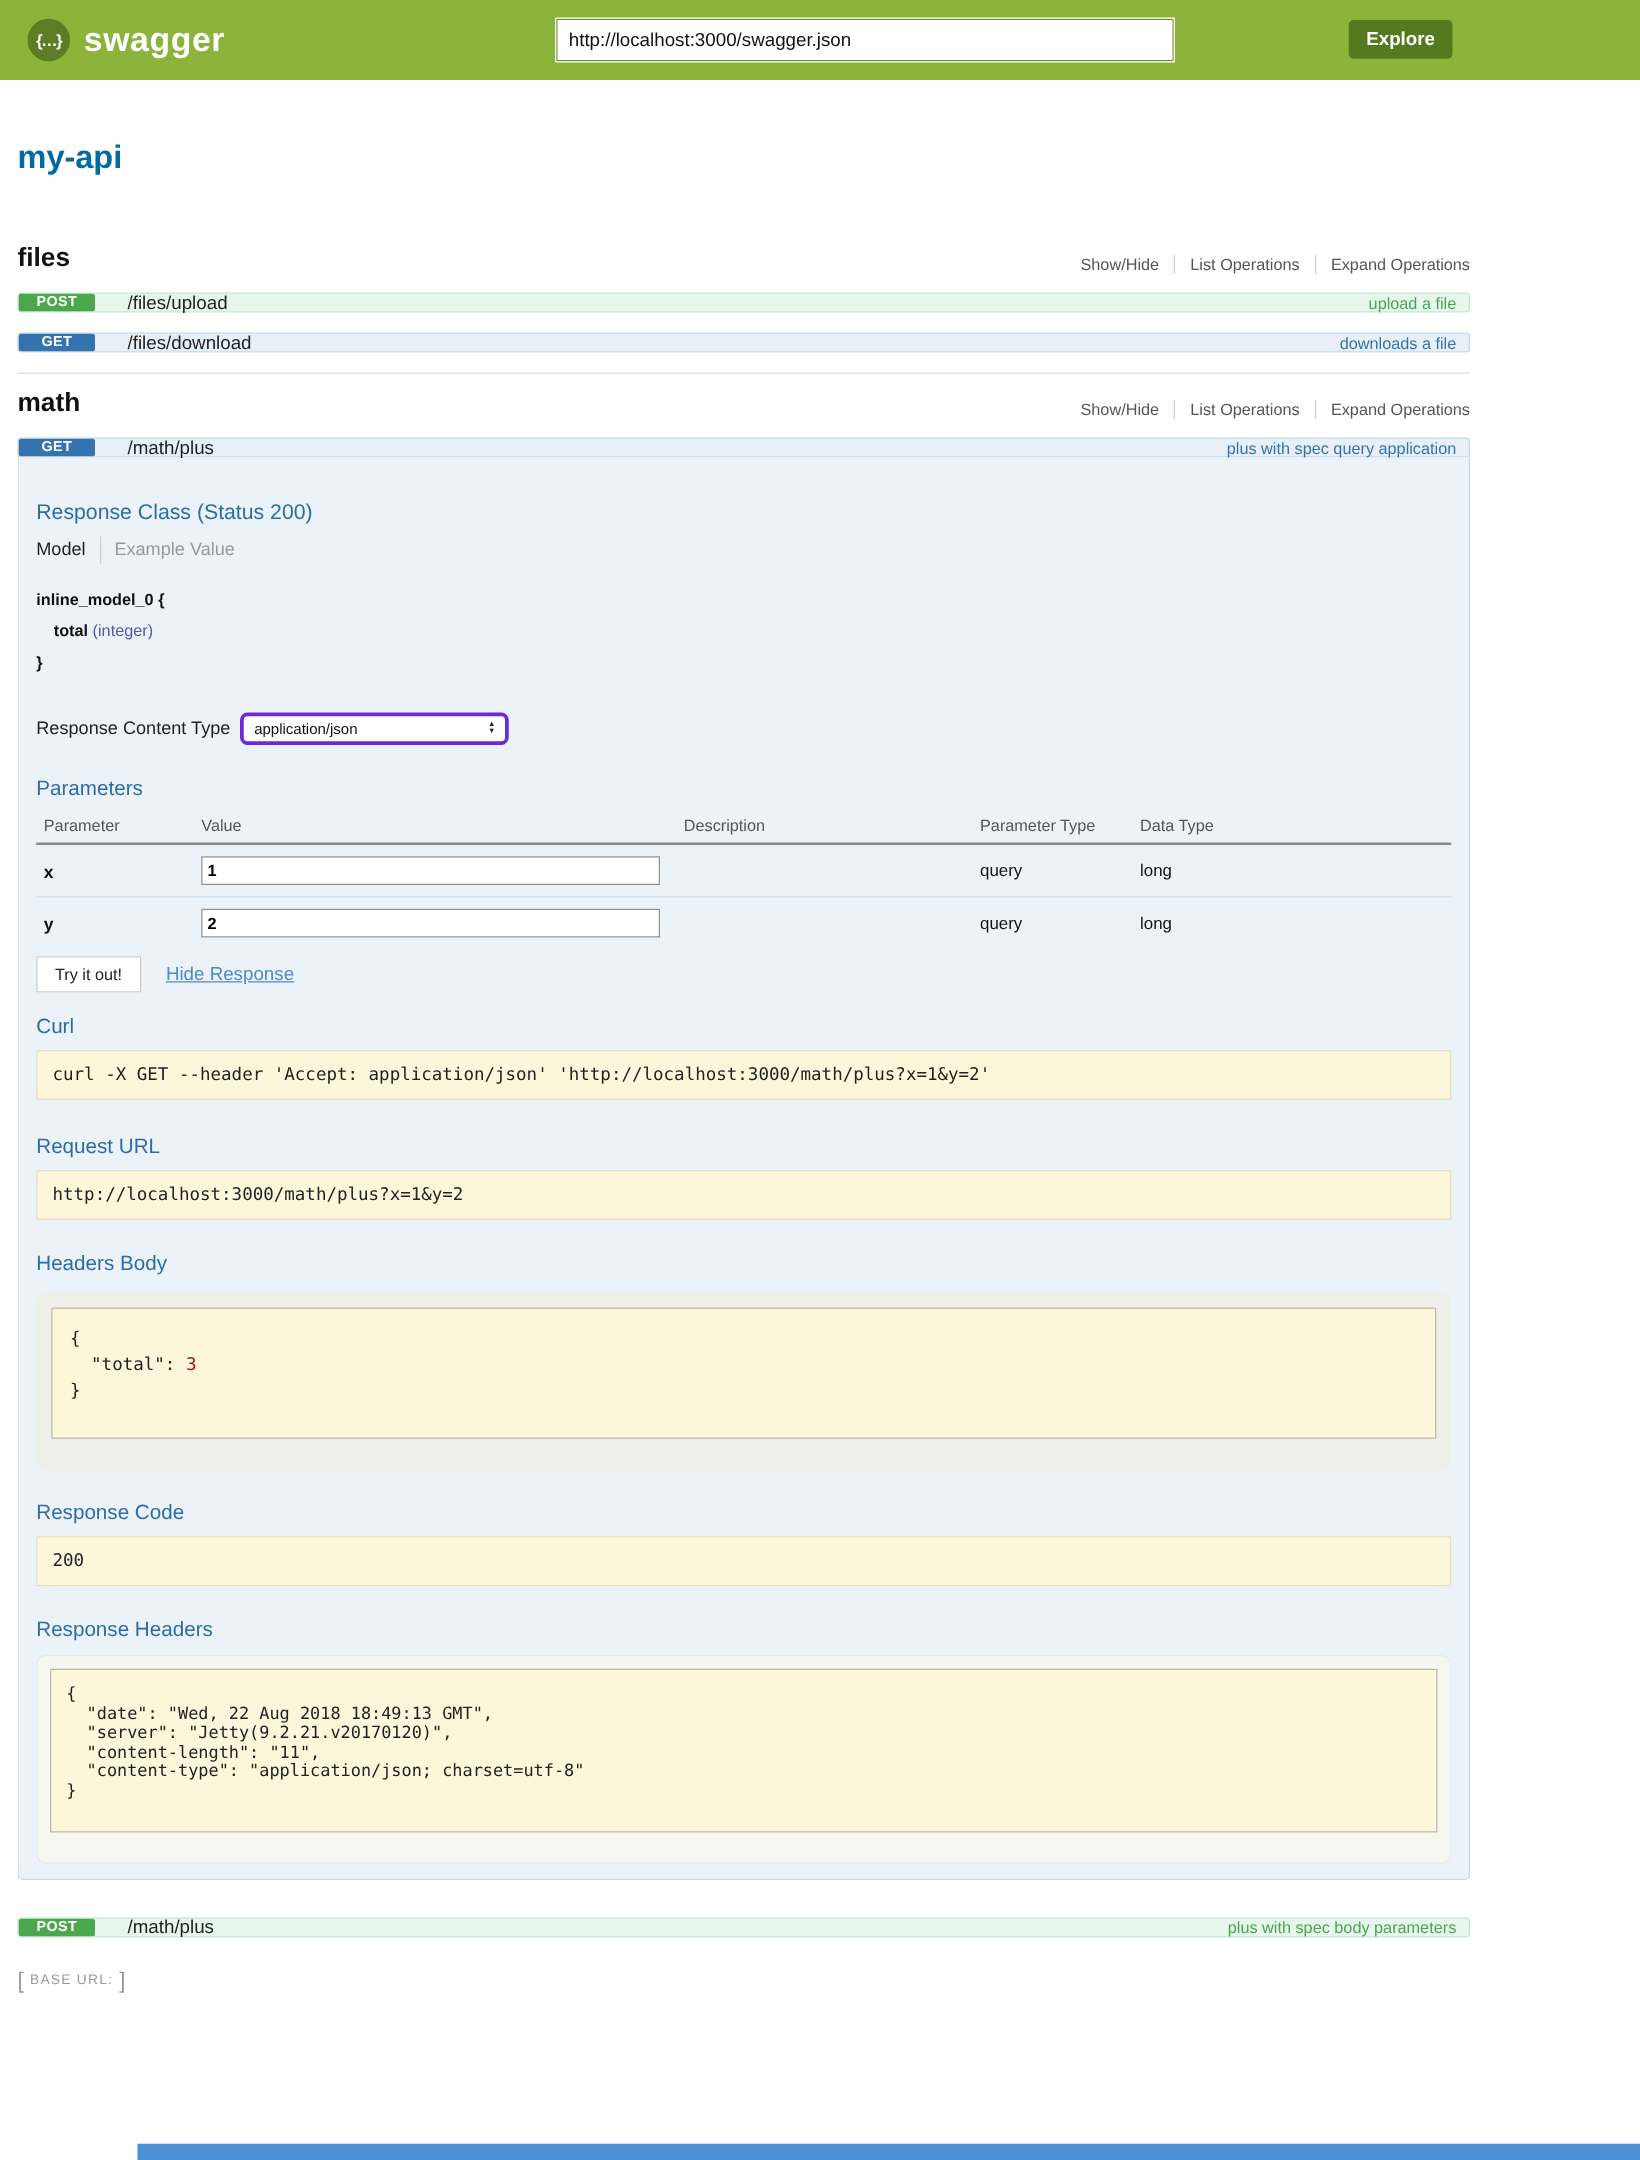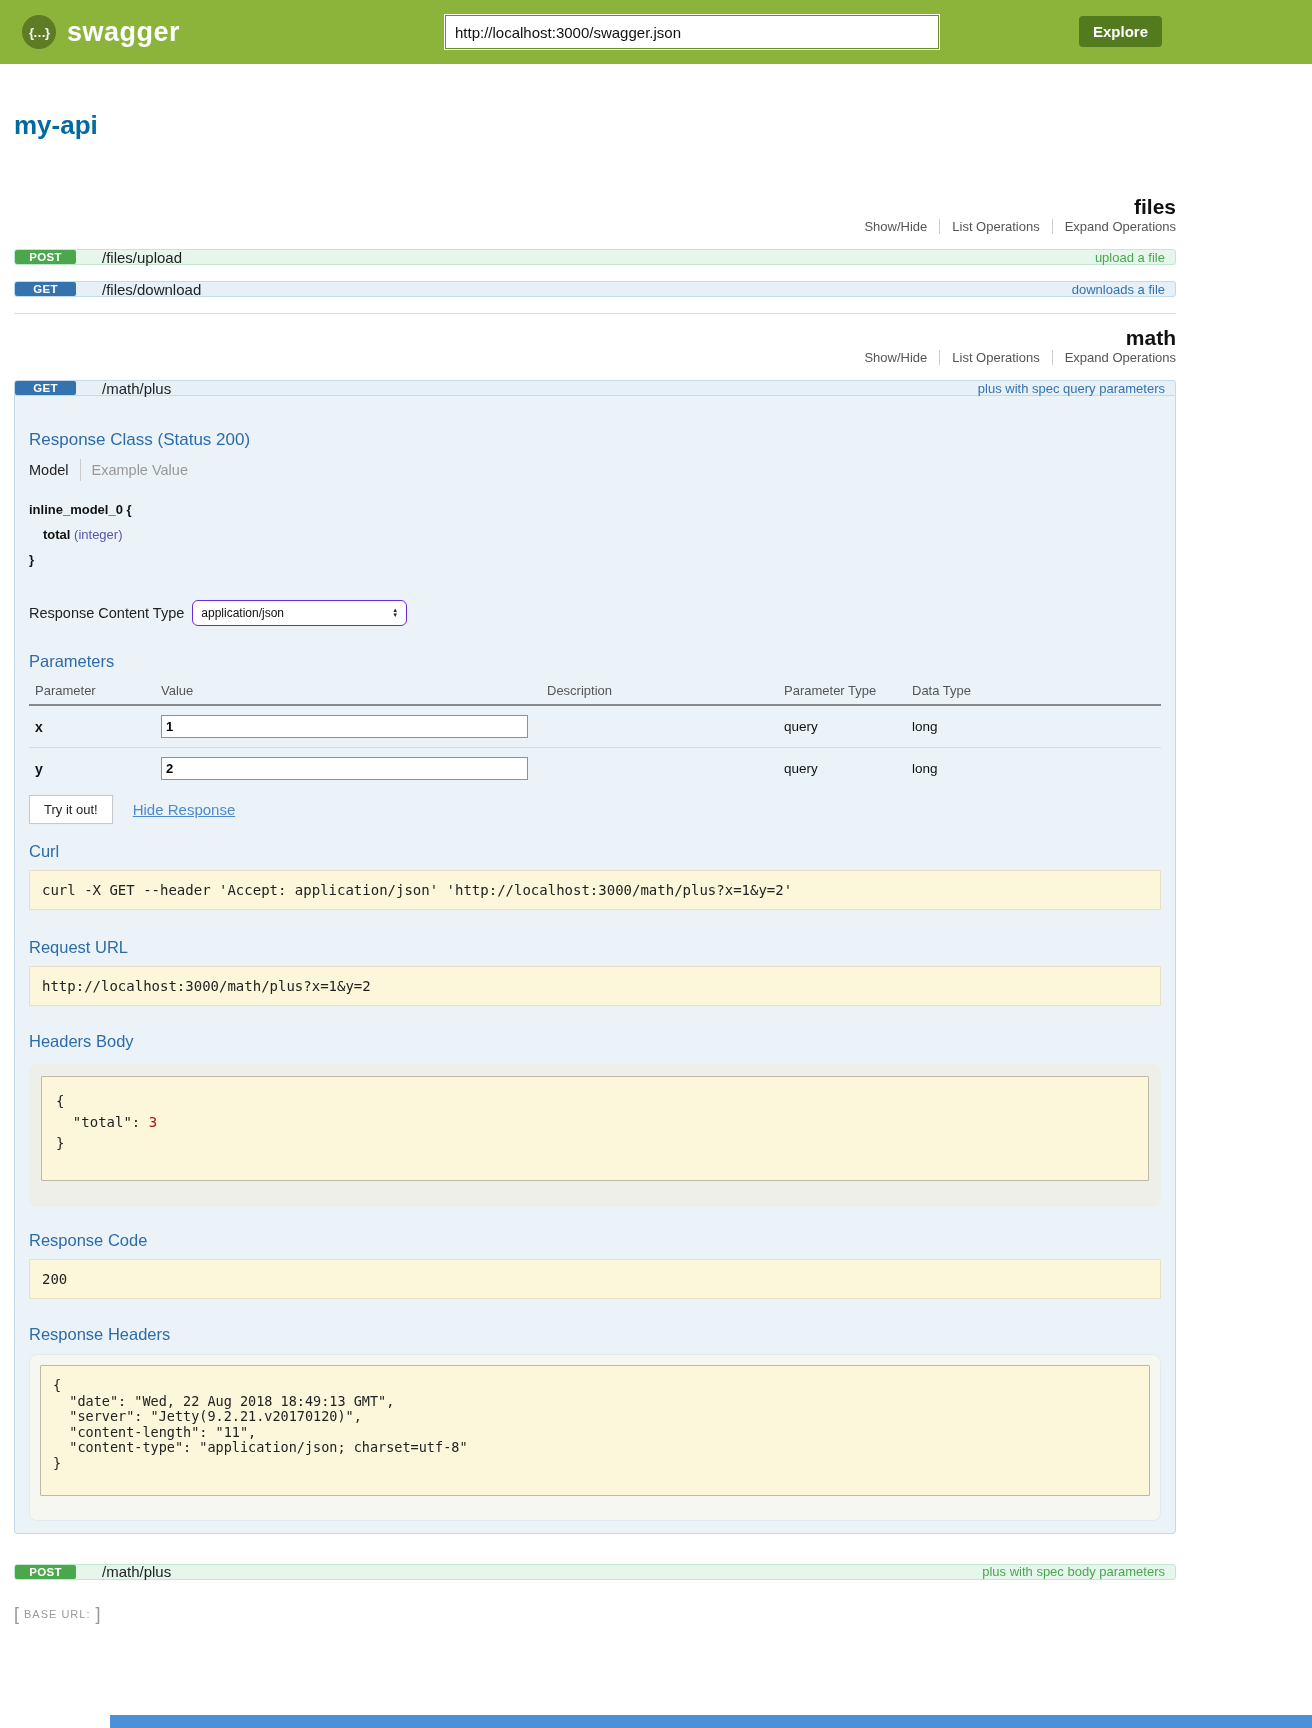--- a/index.html
+++ b/index.html
@@ -27,21 +27,21 @@
   .explore-btn {
     position:absolute; right:150px; top:16px; height:31px; padding:0 14px;
     background:var(--explore-green,#547a20); color:#fff; font-weight:bold; font-size:15px;
     border:none; border-radius:4px; cursor:pointer; font-family:"Liberation Sans",sans-serif;
   }
   
   .wrap { width:1176px; padding-left:14px; }
   h1.api-title { font-size:26px; font-weight:bold; margin:46px 0 0 0; color:#0369a1; }
   .section { margin-top:54px; }
   .section.math { margin-top:12px; }
-  .section-head { display:flex; align-items:flex-end;flex-direction:column; }
+  .section-head { display:flex; align-items:flex-end; }
   .section-head h2 { font-size:21px; font-weight:bold; margin:0; color:#111; flex:0 0 auto; }
   .section-controls { margin-left:auto; display:flex; align-items:center; font-size:13px; color:#555; }
   .section-controls a { color:#555; text-decoration:none; cursor:pointer; }
   .ctrl-sep { width:1px; height:15px; background:#ccc; margin:0 12px; }
   .divider { border:none; border-top:1px solid #ddd; margin:16px 0 0 0; }
   
   .endpoint { display:flex; align-items:center; height:16px; border-radius:3px; border:1px solid; cursor:pointer; }
   .endpoint.post { background:var(--post-row-bg,#e7f6ec); border-color:var(--post-row-border,#c3e8d1); }
   .endpoint.get  { background:var(--get-row-bg,#e7f0f7);  border-color:var(--get-row-border,#c3d9ec); }
   .endpoint + .endpoint { margin-top:16px; }
@@ -72,21 +72,21 @@
   .tab-example { color:#999; cursor:pointer; }
   .model-sig { margin-top:16px; font-size:13px; line-height:25px; color:#111; }
   .model-sig .sig-line { font-weight:bold; }
   .model-sig .prop { padding-left:14px; font-weight:normal; }
   .model-sig .prop b { font-weight:bold; }
   .model-sig .prop-type { color:#5555aa; }
   .rct-row { display:flex; align-items:center; margin-top:28px; }
   .rct-label { font-size:14.5px; color:#222; }
   .select {
     margin-left:8px; width:215px; height:26px; background:#fff;
-    border:1px solid #6d28d9; border-radius:6px; display:flex; align-items:center;
+    border:3px solid #6d28d9; border-radius:6px; display:flex; align-items:center;
     padding:0 8px; font-size:12px; color:#111; cursor:pointer;
   }
   .select-arrows { margin-left:auto; display:flex; flex-direction:column; font-size:6px; line-height:5px; color:#222; }
   
   .param-table { margin-top:8px; }
   .param-grid { display:grid; grid-template-columns:126px 386px 237px 128px 1fr; align-items:center; }
   .param-grid.head { font-size:13px; color:#555; padding:4px 0 6px 6px; border-bottom:2px solid #888; }
   .param-grid.row { padding:9px 0 9px 6px; }
   .param-grid.row:not(:last-child) { border-bottom:1px solid #cfdde9; }
   .param-name { font-weight:bold; font-size:14px; color:#111; }
@@ -171,21 +171,21 @@
         <a>List Operations</a>
         <span class="ctrl-sep"></span>
         <a>Expand Operations</a>
       </div>
     </div>
 
     <div class="op-group">
       <div class="endpoint get">
         <span class="method-badge">GET</span>
         <a class="path">/math/plus</a>
-        <a class="op-desc">plus with spec query parameters</a>
+        <a class="op-desc">plus with spec query application</a>
       </div>
 
       <div class="op-content">
 
         <div class="blue-head" style="margin-top:20px;">Response Class (Status 200)</div>
 
         <div class="tabs">
           <span class="tab-model">Model</span>
           <span class="tab-sep"></span>
           <span class="tab-example">Example Value</span>

